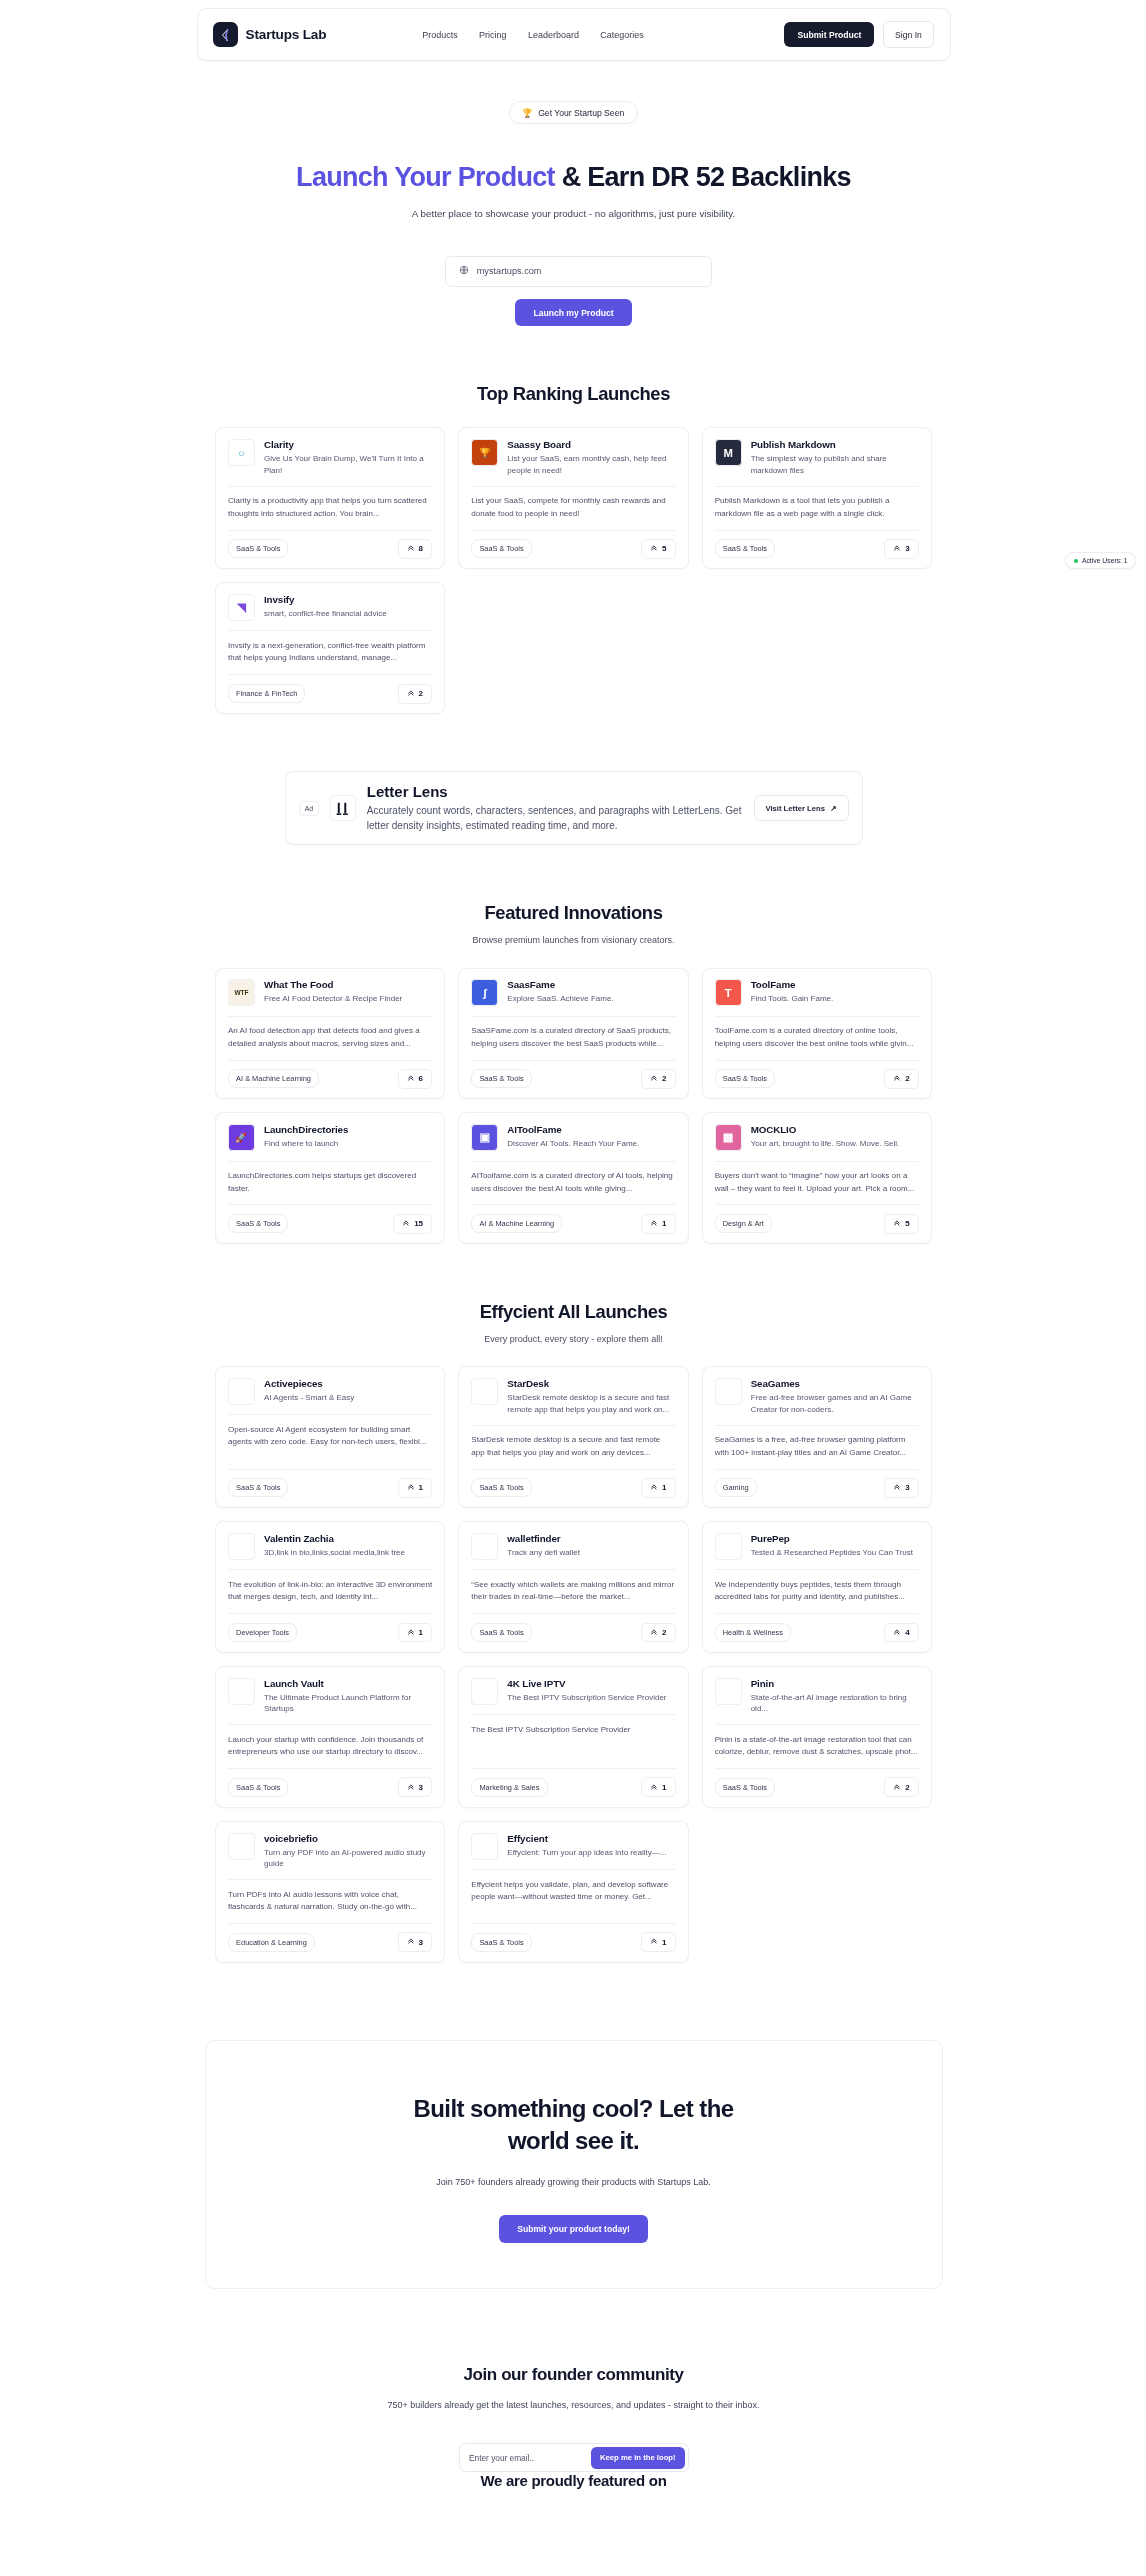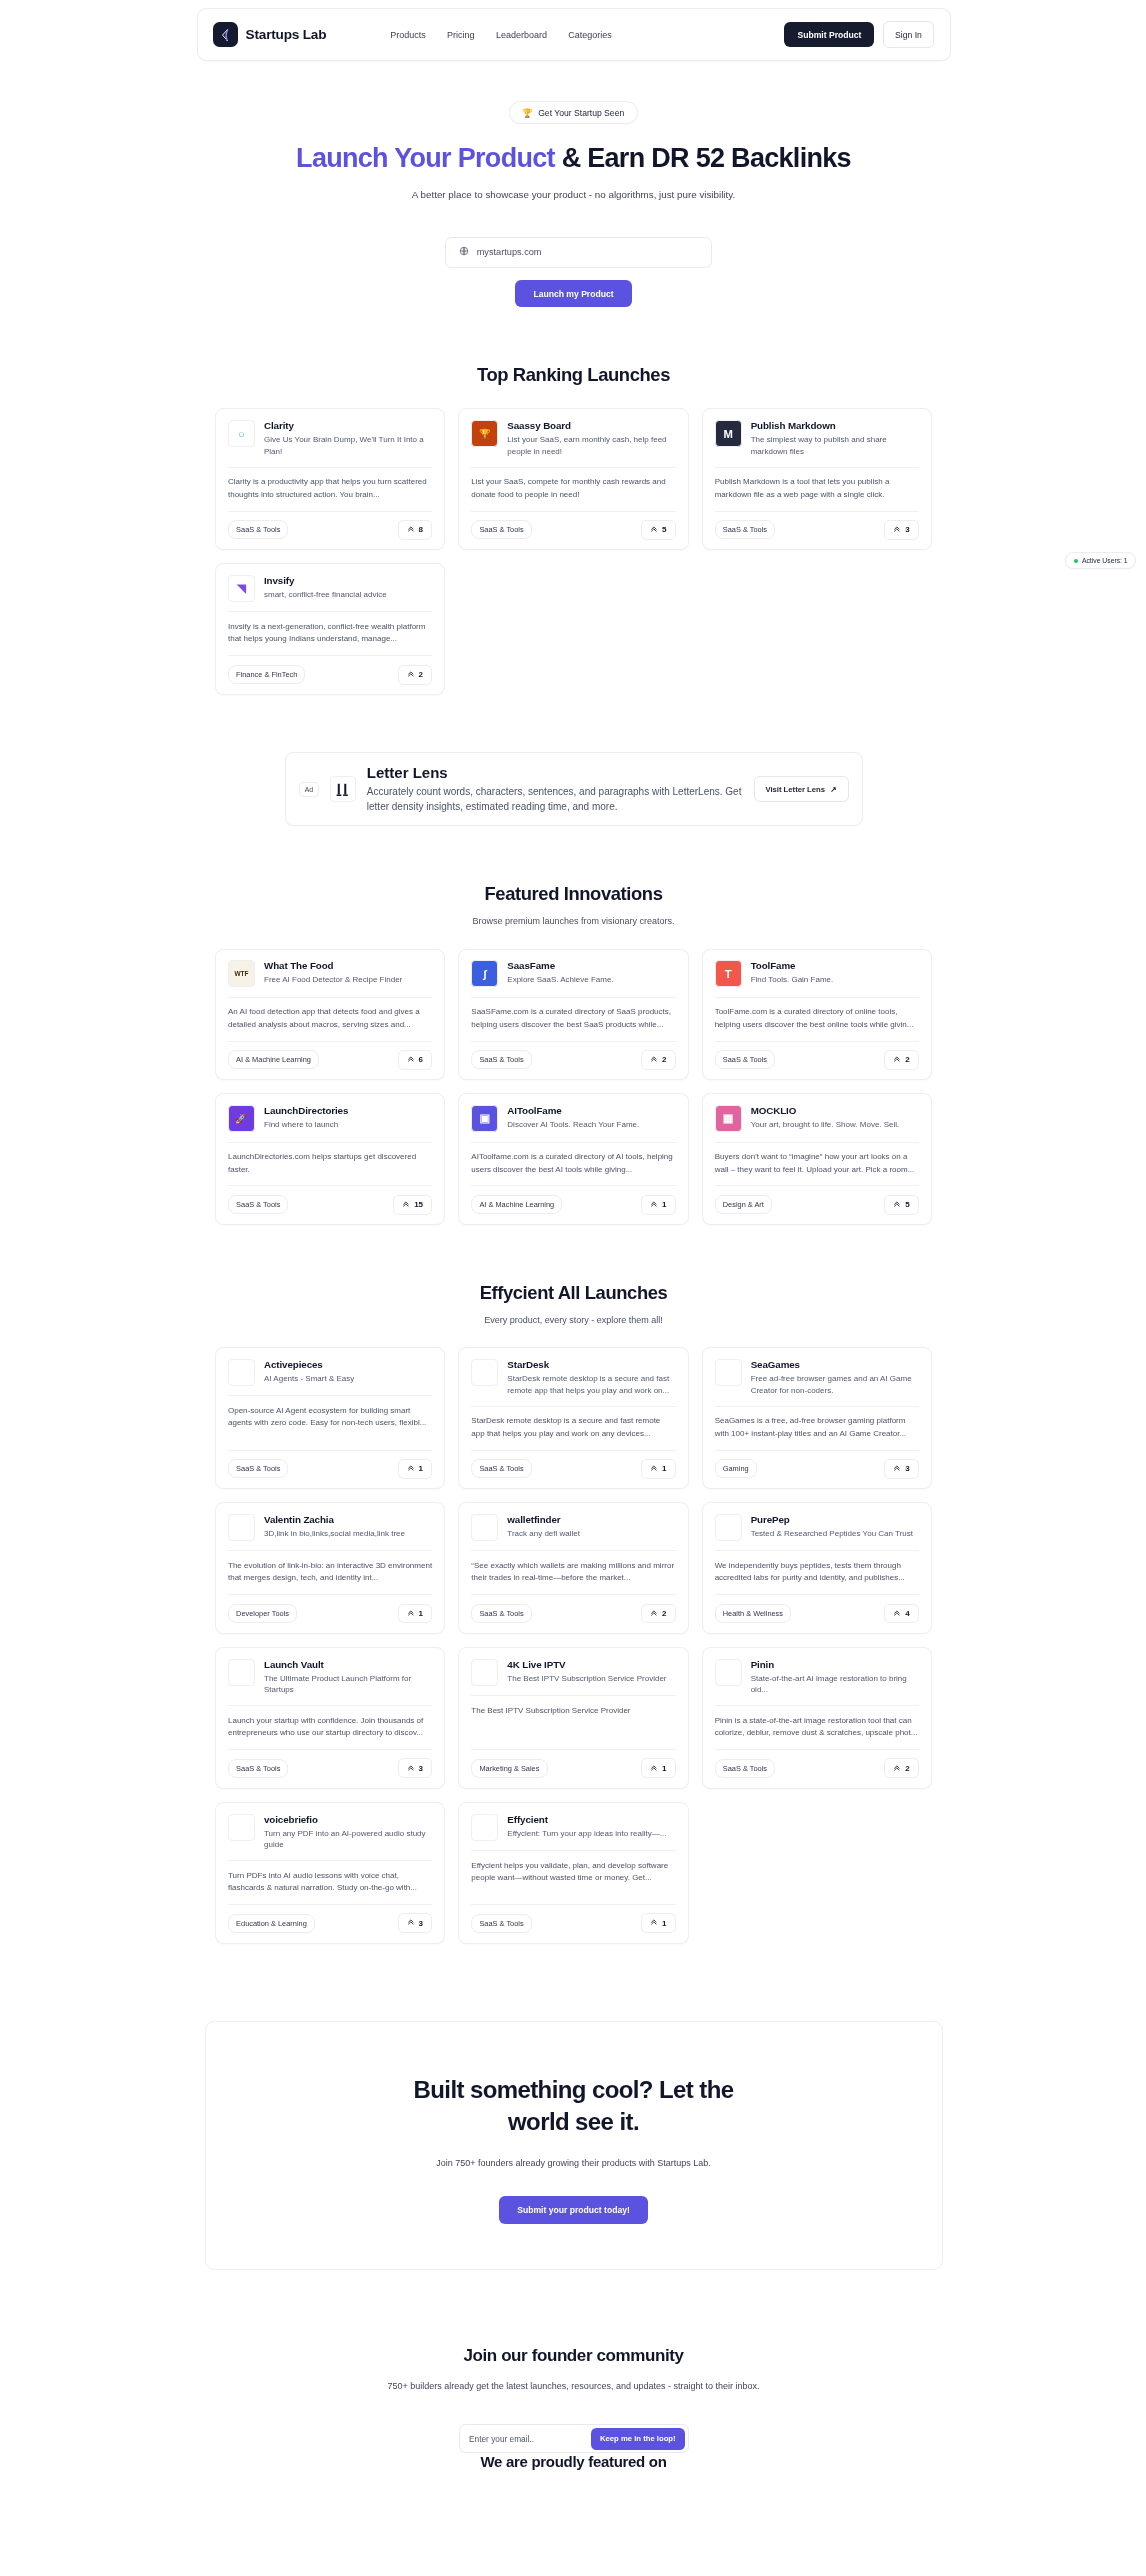--- a/index.html
+++ b/index.html
@@ -25,21 +25,21 @@
     padding: 0 15.4px;
     box-shadow: 0 0.6px 1.2px rgba(16,24,40,0.03);
   }
   .brand { display: flex; align-items: center; gap: 7.7px; }
   .brand-mark {
     width: 25px; height: 25px; border-radius: 6.5px;
     background: #161a2e;
     display: flex; align-items: center; justify-content: center;
   }
   .brand-name { font-size: 13.6px; font-weight: 700; letter-spacing: -0.2px; color: #12162b; }
-  .nav { display: flex; align-items: center; gap: 21.3px; margin-left: 64px; }
+  .nav { display: flex; align-items: center; gap: 21.3px; margin-left: 96px; }
   .nav a { font-size: 9px; color: #3f4252; text-decoration: none; }
   .header-actions { margin-left: auto; display: flex; align-items: center; gap: 8.3px; }
   .btn-dark {
     background: #171b2e; color: #fff; font-size: 8.6px; font-weight: 600;
     padding: 7.7px 13px; border-radius: 6px; border: none; cursor: pointer;
   }
   .btn-ghost {
     background: #fff; color: #262a3d; font-size: 8.6px;
     padding: 7.7px 11.3px; border-radius: 6px; border: 0.6px solid #e6e6ee; cursor: pointer;
   }
@@ -47,21 +47,21 @@
   
   .hero { text-align: center; padding: 40px 0 0; }
   .pill {
     display: inline-flex; align-items: center; gap: 4.7px;
     border: 0.6px solid #ececf1; background: #fff;
     border-radius: 592px; padding: 5.3px 13px;
     font-size: 8.6px; color: #1d2136; font-weight: 500;
     box-shadow: 0 0.6px 1.2px rgba(16,24,40,0.03);
   }
   .hero h1 {
-    margin-top: 19px;
+    margin-top: 38px;
     font-size: 27px; font-weight: 800; letter-spacing: -0.7px; color: #12162b;
   }
   .hero h1 .accent { color: #5b53e0; }
   .hero p.sub { margin-top: 15px; font-size: 9.8px; color: #41455a; }
   .url-row { margin-top: 37px; display: flex; justify-content: center; padding-left: 10px; }
   .url-field {
     width: 267px; height: 31px; border: 0.6px solid #e8e8ef; border-radius: 6.5px;
     background: #fff; display: flex; align-items: center; gap: 7.7px; padding: 0 13px;
   }
   .url-field input {

